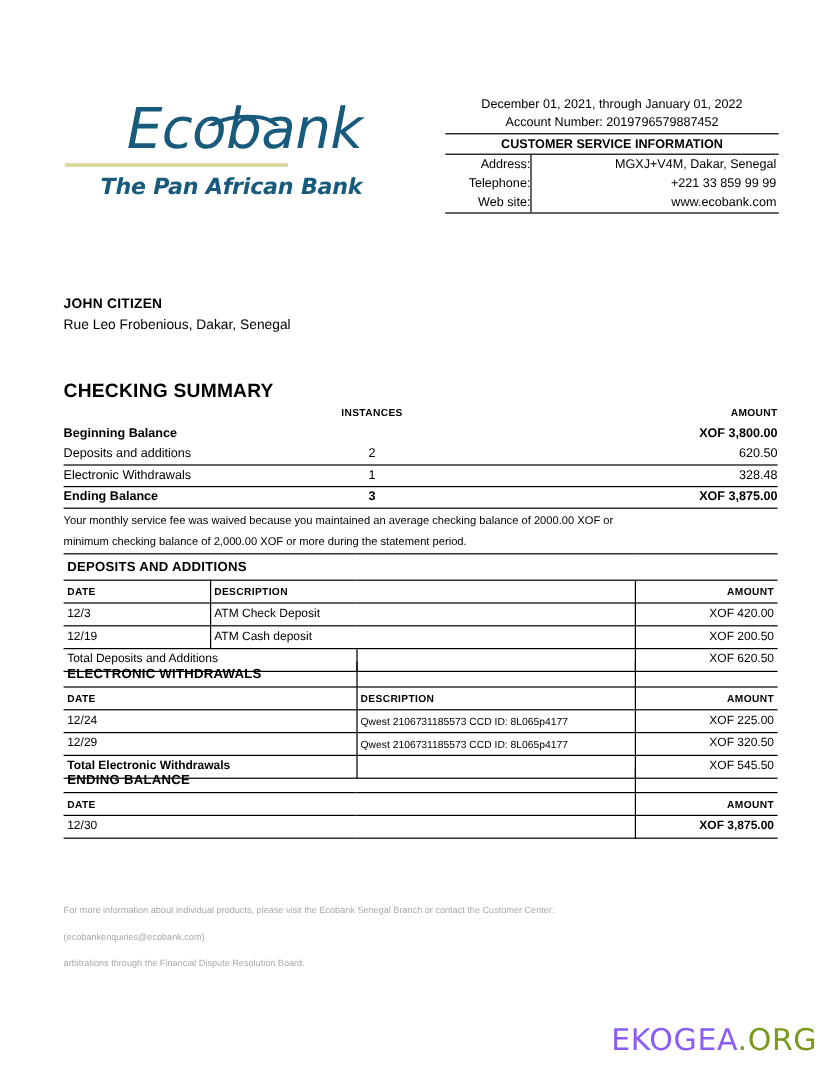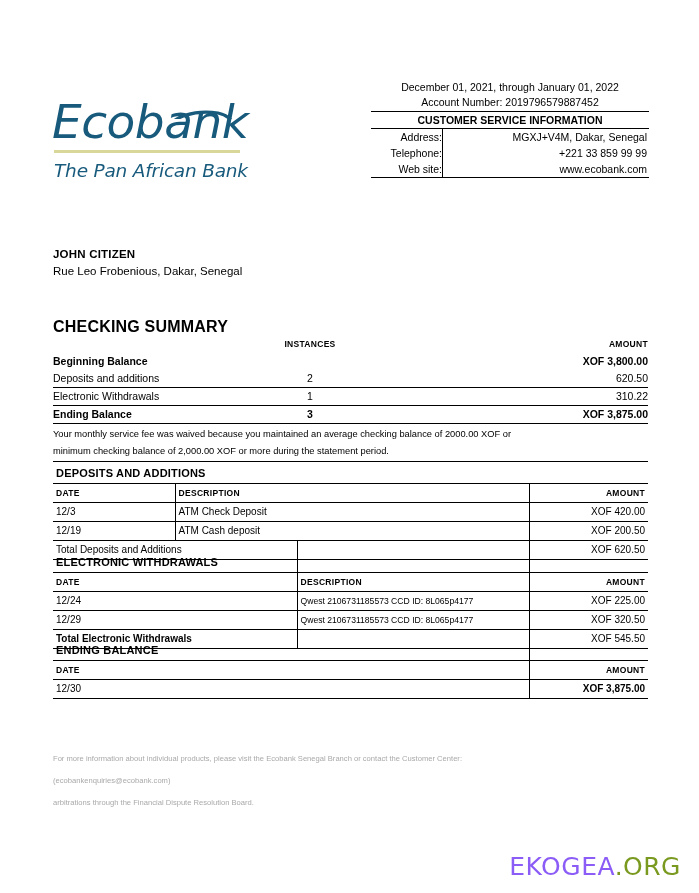--- a/index.html
+++ b/index.html
@@ -25,22 +25,23 @@
     left: 0;
     top: 0;
     width: 699px;
     height: 200px;
   }
 
   
   .logo-block {
     position: absolute;
     left: 52px;
-    top: 96px;
+    top: 82px;
     width: 250px;
+    text-align: right;
   }
   .logo-wordmark {
     position: relative;
     font-family: "DejaVu Sans", sans-serif;
     font-style: italic;
     font-weight: 400;
     font-size: 47px;
     line-height: 52px;
     letter-spacing: -0.5px;
     color: #175A7C;
@@ -56,21 +57,21 @@
   .logo-rule {
     width: 186px;
     height: 3px;
     background: #D9D79A;
     margin-top: 2px;
     margin-left: 2px;
   }
   .logo-tagline {
     font-family: "DejaVu Sans", sans-serif;
     font-style: italic;
-    font-weight: 400;
+    font-weight: 700;
     font-size: 18.5px;
     line-height: 24px;
     color: #175A7C;
     margin-top: 6px;
     margin-left: 2px;
     letter-spacing: -0.2px;
   }
 
   
   .hdr-right {
@@ -301,21 +302,21 @@
       <div class="sum-spacer"></div>
       <div class="sum-amt">620.50</div>
     </div>
 
     <div class="rule-thin"></div>
 
     <div class="sum-row">
       <div class="sum-label">Electronic Withdrawals</div>
       <div class="sum-inst">1</div>
       <div class="sum-spacer"></div>
-      <div class="sum-amt">310.22</div>
+      <div class="sum-amt">328.48</div>
     </div>
 
     <div class="rule-thick"></div>
 
     <div class="sum-row sum-bold">
       <div class="sum-label">Ending Balance</div>
       <div class="sum-inst">3</div>
       <div class="sum-spacer"></div>
       <div class="sum-amt">XOF 3,875.00</div>
     </div>

